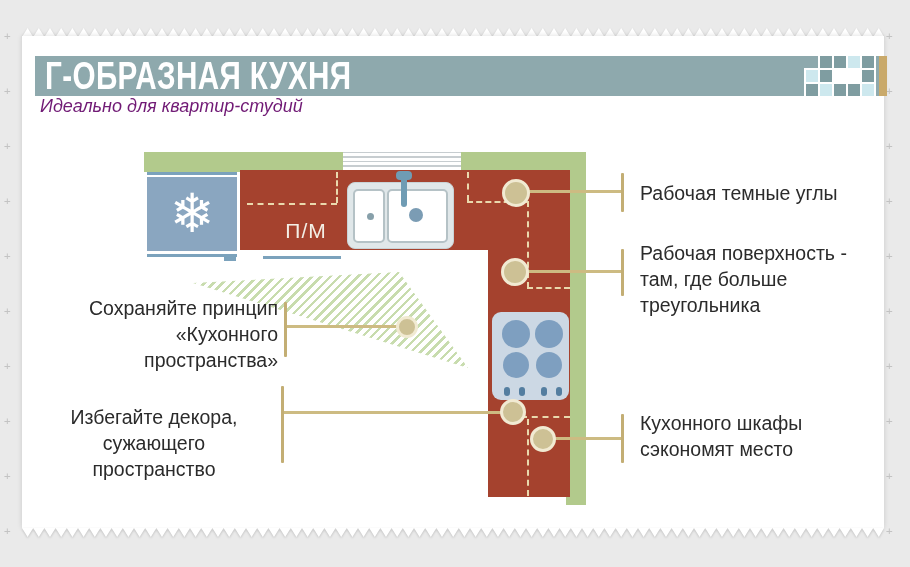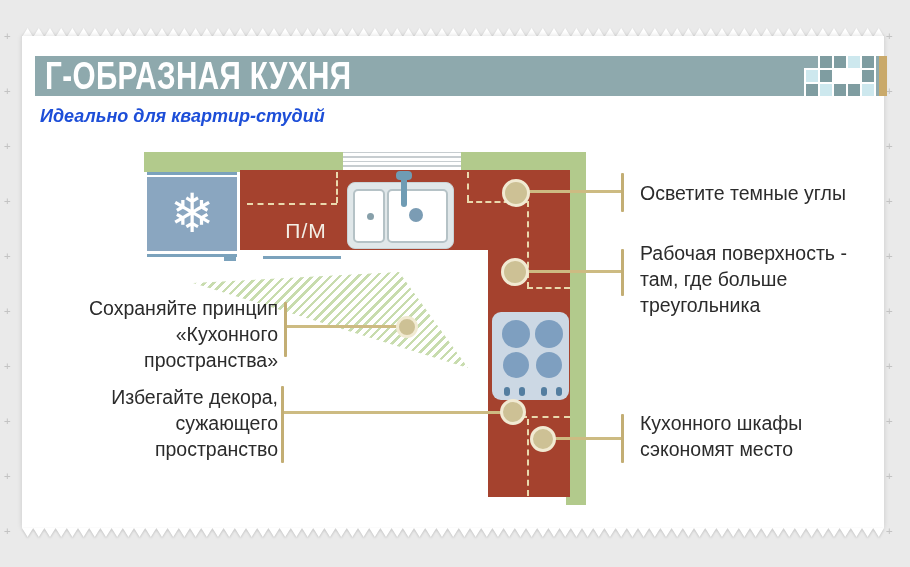--- a/index.html
+++ b/index.html
@@ -10,21 +10,21 @@
   
   .paper-main{left:22px;top:36px;width:862px;height:492px;background:#ffffff;box-shadow:0 0 5px rgba(0,0,0,.14);}
   svg.zz{position:absolute;left:22px;width:862px;height:9px;filter:drop-shadow(0 1px 1px rgba(0,0,0,.18));}
   
   .band{left:35px;top:56px;width:844px;height:40px;background:#8ea9ad;}
   .title{left:45px;top:56px;height:40px;line-height:41px;color:#ffffff;font-weight:bold;
          font-size:38px;transform:scaleX(.78);transform-origin:left center;white-space:nowrap;letter-spacing:.5px;}
   .decor-grid{left:806px;top:56px;display:grid;grid-template-columns:repeat(5,12px);grid-auto-rows:12px;gap:2px;}
   .dcell{width:12px;height:12px;}
   .gold-bar{left:879px;top:56px;width:8px;height:40px;background:#c9a96a;}
-  .subtitle{left:40px;top:106px;font-size:18px;font-style:italic;font-weight:bold;color:#1d4ed8;}
+  .subtitle{left:40px;top:96px;font-size:18px;font-style:italic;font-weight:normal;color:#701a75;}
   
   .wall{background:#b2ca8c;}
   .counter{background:#a5422e;}
   .window{left:343px;top:149px;width:118px;height:22px;background:#ffffff;
           background-image:repeating-linear-gradient(to bottom,#ffffff 0 3px,#c7cdd0 3px 4.5px);}
   .fridge{left:147px;top:177px;width:90px;height:74px;background:#8aa6c0;display:flex;align-items:center;justify-content:center;}
   .snow{color:#ffffff;font-size:54px;line-height:1;font-family:"DejaVu Sans",sans-serif;}
   .rail{background:#7ba2bc;}
   .pm{left:279px;top:219px;width:54px;text-align:center;color:#f3efe6;font-size:21px;letter-spacing:1px;}
   .sink{left:347px;top:182px;width:105px;height:65px;background:#e0e7e9;border-radius:8px;border:1px solid #c9d3d6;}
@@ -147,40 +147,40 @@
     <div class="knob" style="left:27px;top:75px;"></div>
     <div class="knob" style="left:49px;top:75px;"></div>
     <div class="knob" style="left:64px;top:75px;"></div>
   </div>
 
   <div class="abs hatch"></div>
 
   <div class="abs cline" style="left:516px;top:190px;width:106px;"></div>
   <div class="abs vbar" style="left:621px;top:173px;height:39px;"></div>
   <div class="abs dot" style="left:502px;top:179px;width:22px;height:22px;"></div>
-  <div class="abs ctext" style="left:640px;top:180px;">Осветите темные углы</div>
+  <div class="abs ctext" style="left:640px;top:180px;">Рабочая темные углы</div>
 
   <div class="abs cline" style="left:515px;top:270px;width:107px;"></div>
   <div class="abs vbar" style="left:621px;top:249px;height:47px;"></div>
   <div class="abs dot" style="left:501px;top:258px;width:22px;height:22px;"></div>
   <div class="abs ctext" style="left:640px;top:240px;">Рабочая поверхность -
 там, где больше
 треугольника</div>
 
   <div class="abs vbar" style="left:284px;top:302px;height:55px;"></div>
   <div class="abs cline" style="left:287px;top:325px;width:113px;"></div>
   <div class="abs dot" style="left:396px;top:316px;width:16px;height:16px;"></div>
   <div class="abs ctext rtl" style="left:30px;top:295px;width:248px;">Сохраняйте принцип
 «Кухонного
 пространства»</div>
 
   <div class="abs vbar" style="left:281px;top:386px;height:77px;"></div>
   <div class="abs cline" style="left:284px;top:411px;width:220px;"></div>
   <div class="abs dot" style="left:500px;top:399px;width:20px;height:20px;"></div>
-  <div class="abs ctext rtl" style="left:30px;top:384px;width:248px;">Избегайте декора,
+  <div class="abs ctext rtl" style="left:30px;top:404px;width:248px;text-align:center;">Избегайте декора,
 сужающего
 пространство</div>
 
   <div class="abs cline" style="left:545px;top:437px;width:77px;"></div>
   <div class="abs vbar" style="left:621px;top:414px;height:49px;"></div>
   <div class="abs dot" style="left:530px;top:426px;width:20px;height:20px;"></div>
   <div class="abs ctext" style="left:640px;top:410px;">Кухонного шкафы
 сэкономят место</div>
 
 </div>

